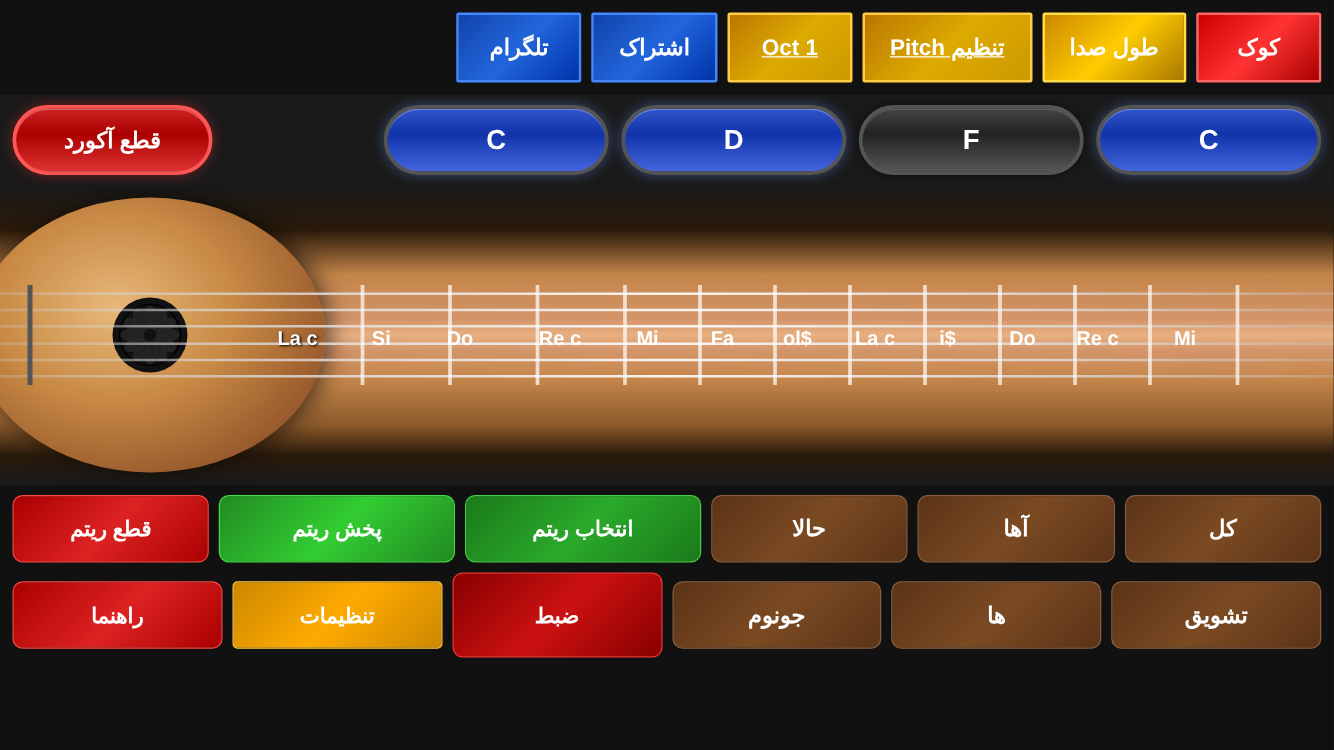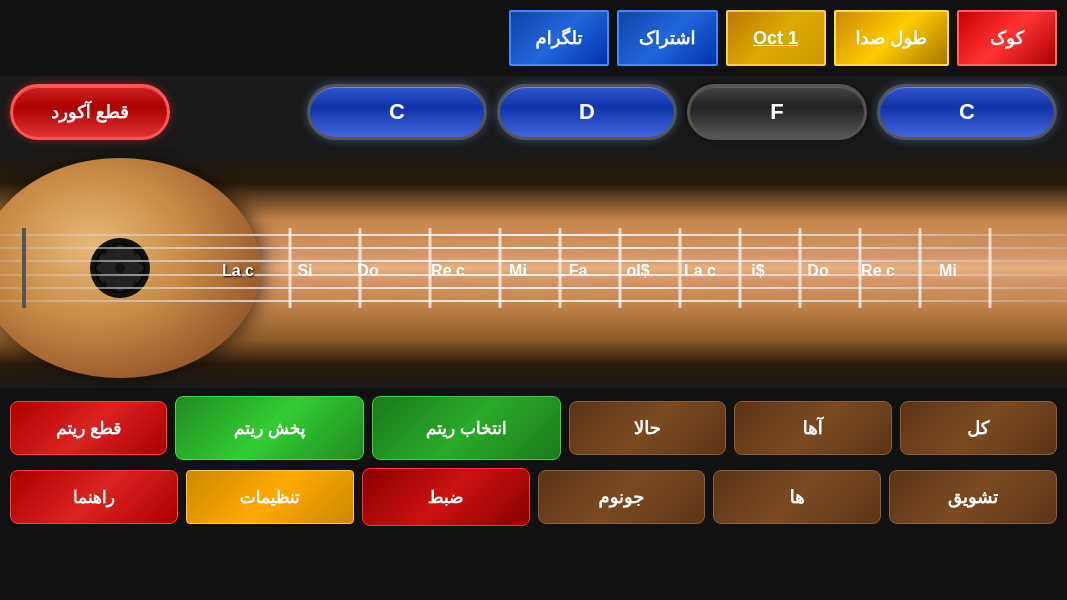--- a/index.html
+++ b/index.html
@@ -234,21 +234,21 @@
 
     .btn-green {
       background: linear-gradient(135deg, #1a7a1a, #2aaa2a, #1a7a1a);
       border: 1px solid #44cc44;
       border-radius: 8px;
       color: white;
       font-size: 17px;
       font-weight: bold;
       cursor: pointer;
       flex: 1.2;
-      height: 64px;
+      height: 54px;
       display: flex;
       align-items: center;
       justify-content: center;
     }
 
     .btn-green-light {
       background: linear-gradient(135deg, #228B22, #32CD32, #228B22);
       border: 1px solid #44dd44;
     }
 
@@ -284,33 +284,34 @@
 
     .btn-red2 {
       background: linear-gradient(135deg, #880000, #cc1111, #880000);
       border: 1px solid #ff3333;
       border-radius: 8px;
       color: white;
       font-size: 17px;
       font-weight: bold;
       cursor: pointer;
       flex: 1;
-      height: 58px;
+      height: 68px;
       display: flex;
       align-items: center;
       justify-content: center;
     }
   </style>
 </head>
 <body>
 
 <div class="top-bar">
   <div class="top-bar-right">
     <button class="btn-top btn-red">کوک</button>
     <button class="btn-top btn-yellow">طول صدا</button>
+    <button class="btn-top btn-gold">تنظیم Pitch</button>
     <button class="btn-top btn-gold">Oct 1</button>
   </div>
   <div class="top-bar-left">
     <button class="btn-top btn-blue-dark">اشتراک</button>
     <button class="btn-top btn-blue-dark">تلگرام</button>
   </div>
 </div>
 
 <div class="chord-row">
   <button class="chord-btn">C</button>

